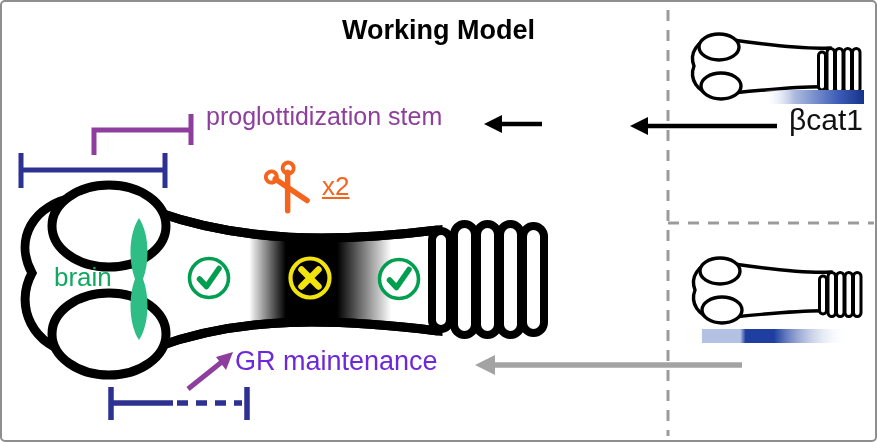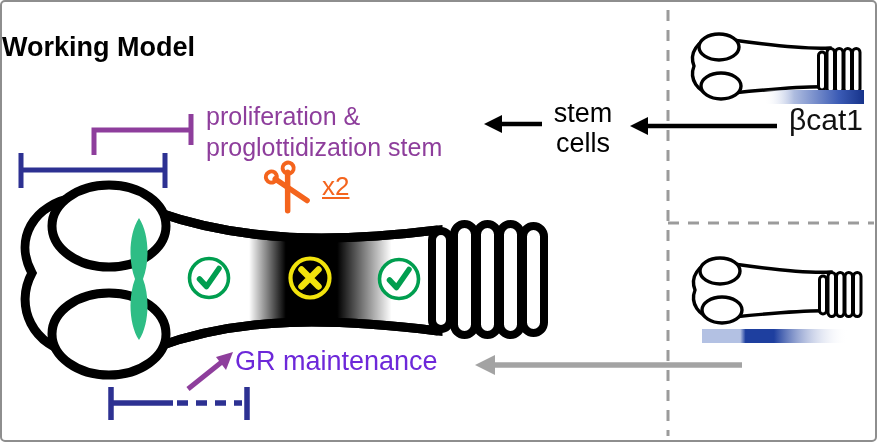--- a/index.html
+++ b/index.html
@@ -3,22 +3,22 @@
 <meta charset="utf-8">
 <style>
   html,body { margin:0; padding:0; background:#ffffff; }
   .figure {
     position:relative; width:877px; height:442px; box-sizing:border-box;
     background:#ffffff; border:2px solid #8e8e8e; border-radius:5px;
     font-family:"Liberation Sans", sans-serif; overflow:hidden;
   }
   svg.art { position:absolute; left:0; top:0; z-index:1; }
   .txt { position:absolute; z-index:2; white-space:nowrap; }
-  .title { left:0; top:13px; width:100%; 
-           font-size:27px; font-weight:bold; color:#000;margin-top:17px; }
+  .title { left:0; top:13px; width:100%; text-align:center;
+           font-size:27px; font-weight:bold; color:#000; }
   .prolif { left:204px; top:99px; font-size:25px; color:#8e3e9c; line-height:31px; }
   .stem   { left:537px; top:96px; width:88px; text-align:center;
             font-size:27px; color:#000; line-height:30px; }
   .gene   { font-size:30px; color:#111; }
   .gene-top { left:787px; top:101px; }
   .gene-bottom { left:753px; top:343px; }
   .brainlbl { left:52px; top:260px; font-size:26px; color:#12a862; }
   .grlbl    { left:233px; top:344px; font-size:27px; color:#6d28d9; }
   .x2lbl    { left:320px; top:169px; font-size:26px; color:#f4641d;text-decoration:underline; }
 </style>
@@ -137,26 +137,22 @@
 
     <use href="#worm-small" transform="translate(685,28)"></use>
     <rect x="762" y="88" width="100" height="14" fill="url(#gradTop)"></rect>
     <use href="#worm-small" transform="translate(686,252)"></use>
     <rect x="700" y="327" width="153" height="14" fill="url(#gradBottom)"></rect>
   </svg>
 
   <div class="txt title">Working Model</div>
 
   <div class="txt prolif">
-    <div>proliferation &amp;</div>
     <div>proglottidization stem</div>
   </div>
 
-  <div class="txt stem">
-    <div>stem</div>
-    <div>cells</div>
-  </div>
 
   <div class="txt gene gene-top">βcat1</div>
 
+  <div class="txt brainlbl">brain</div>
   <div class="txt grlbl">GR maintenance</div>
   <div class="txt x2lbl">x2</div>
 </div>
 
 </body></html>

